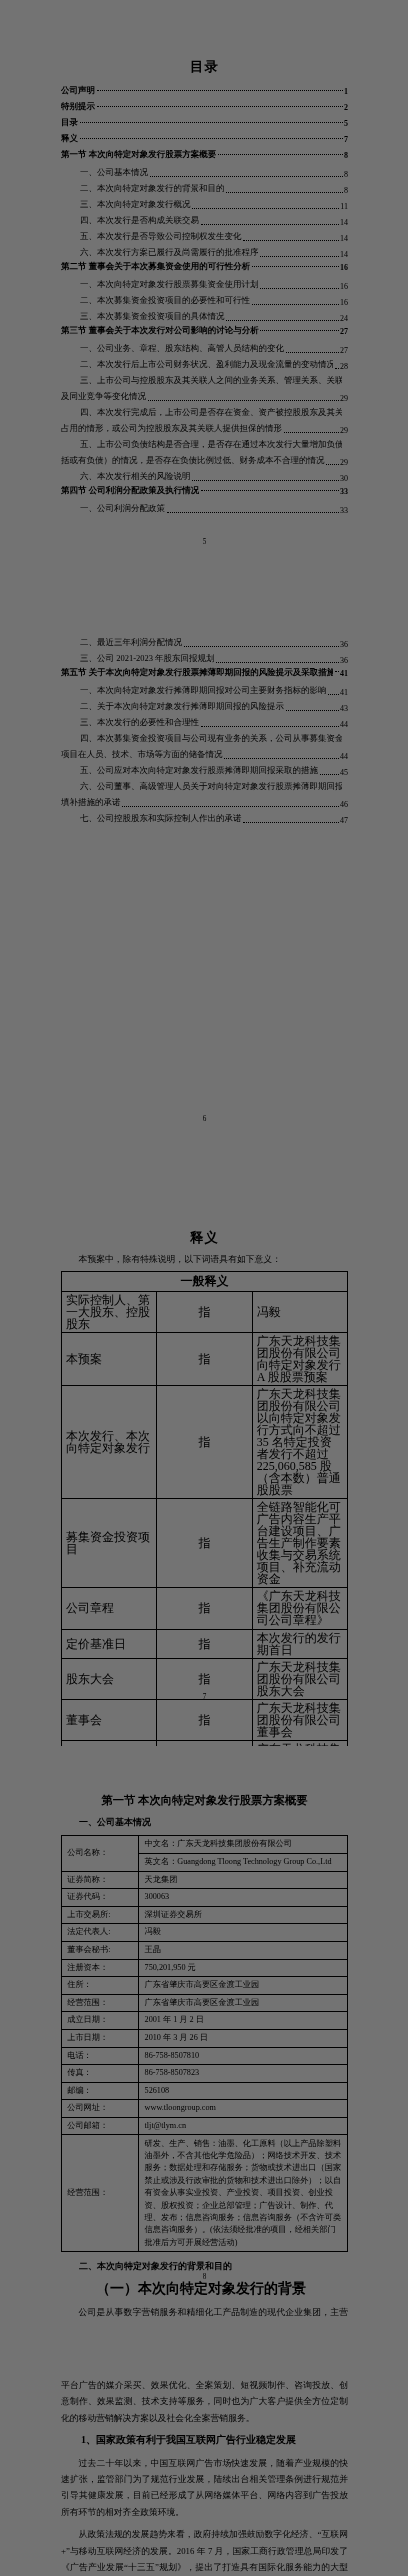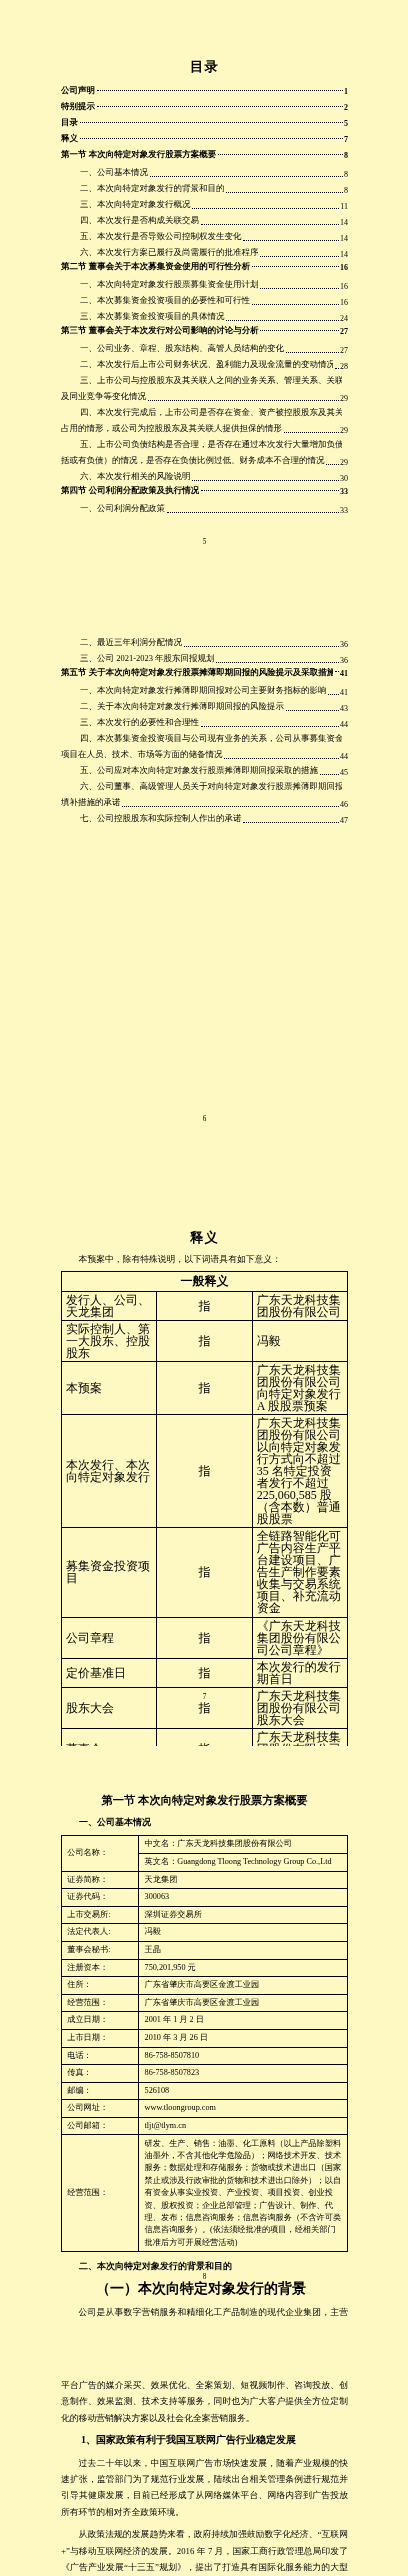--- a/index.html
+++ b/index.html
@@ -2,21 +2,21 @@
 <html lang="zh" style="font-size:8.2px"><head>
 <meta charset="utf-8">
 <style>
   html,body{margin:0;padding:0;background:#fff;}
   body{
     width:409px;height:2890px;overflow:hidden;
     font-family:"Liberation Serif","DejaVu Serif",serif;
     color:#000;
   }
   .page{position:relative;width:409px;box-sizing:border-box;
-        padding-left:61px;padding-right:61px;background:#fef9c3;}
+        padding-left:61px;padding-right:61px;background:#737373;}
   #pageA{height:587px;padding-top:58px;}
   #pageB{height:577px;padding-top:46px;}
   #pageC{height:582px;padding-top:65px;}
   #pageD{height:572px;padding-top:47px;}
   #pageE{height:572px;padding-top:43px;}
 
   .doc-title{font-size:13.4px;font-weight:bold;text-align:center;margin:0 0 7.2px;letter-spacing:1px;}
   .sec-title{font-size:11.3px;font-weight:bold;text-align:center;margin:0 0 8.2px;}
 
   
@@ -311,25 +311,20 @@
   <div class="doc-title">释义</div>
   <div class="def-intro">本预案中，除有特殊说明，以下词语具有如下意义：</div>
   <table class="def">
     <tbody>
       <tr class="hdr">
         <td colspan="3">一般释义</td>
       </tr>
     </tbody>
     <tbody>
 
-        <tr>
-          <td class="term"><span>发行人、公司、天龙集团</span><b></b></td>
-          <td class="zhi">指</td>
-          <td><span>广东天龙科技集团股份有限公司</span><b></b></td>
-        </tr>
 
         <tr>
           <td class="term"><span>实际控制人、第一大股东、控股股东</span><b></b></td>
           <td class="zhi">指</td>
           <td><span>冯毅</span><b></b></td>
         </tr>
 
         <tr>
           <td class="term"><span>本预案</span><b></b></td>
           <td class="zhi">指</td>

